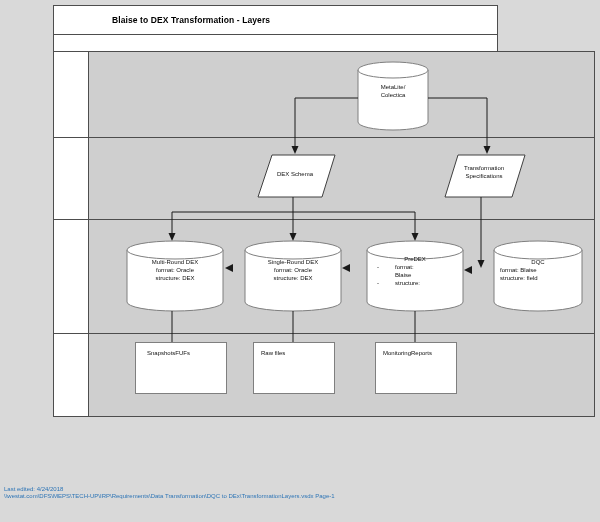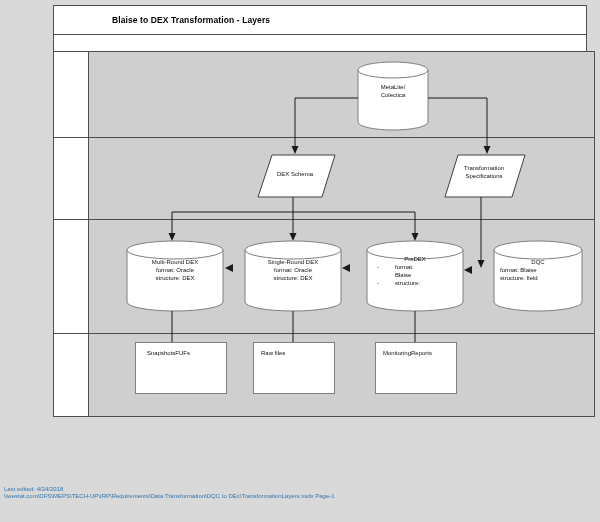--- a/index.html
+++ b/index.html
@@ -4,21 +4,21 @@
 <style>
   html,body { margin:0; padding:0; }
   body {
     width:600px; height:522px;
     background:#d9d9d9;
     font-family:"Liberation Sans", sans-serif;
     position:relative; overflow:hidden;
     color:#111;
   }
   .band {
-    position:absolute; left:53px; width:534px;
+    position:absolute; left:53px; width:445px;
     background:#ffffff; border:1px solid #4d4d4d; box-sizing:border-box;
   }
   .lane {
     position:absolute; left:53px; width:542px;
     background:#cfcfcf; border:1px solid #4d4d4d; box-sizing:border-box;
   }
   .lane-hdr {
     position:absolute; left:0; top:0; bottom:0; width:34px;
     background:#ffffff; border-right:1px solid #4d4d4d;
   }

